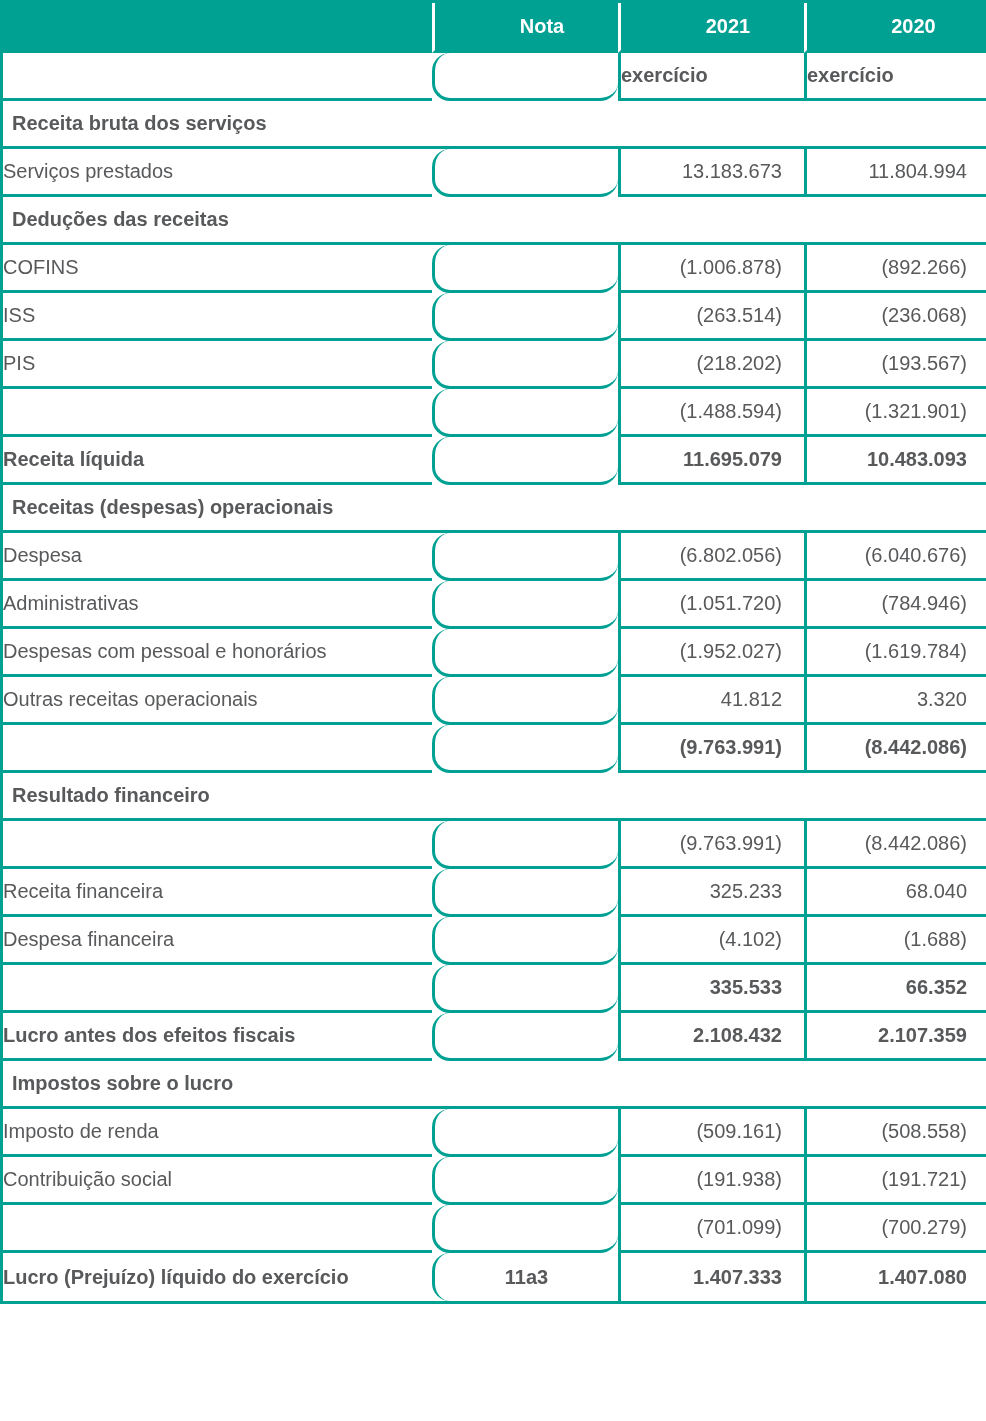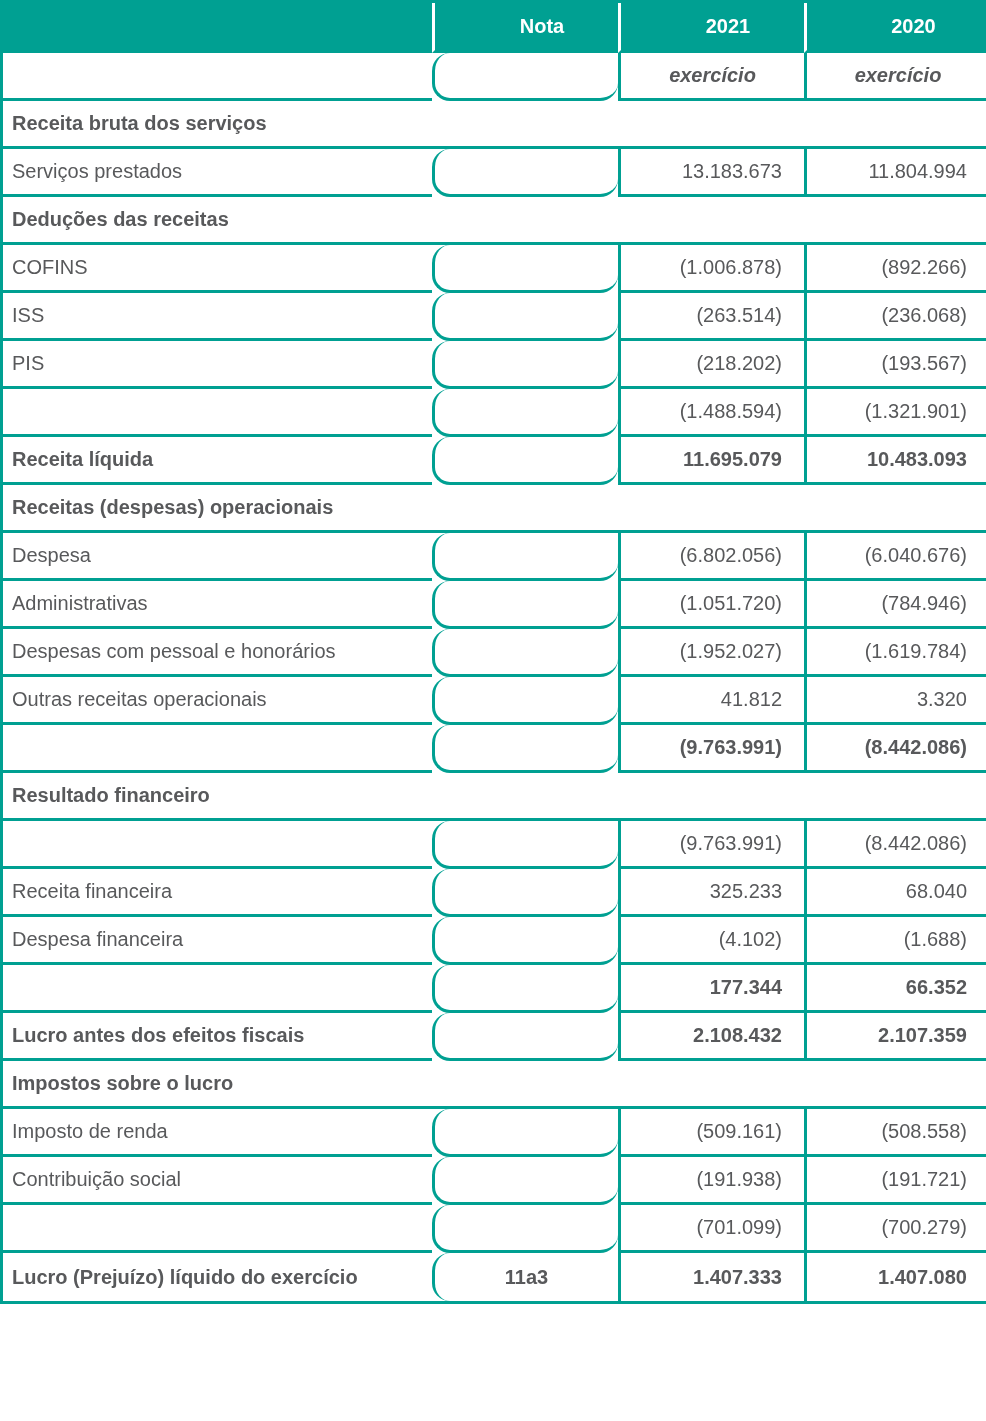--- a/index.html
+++ b/index.html
@@ -39,24 +39,24 @@
     background:var(--teal);
     color:var(--white);
     font-weight:700;
     text-align:center;
   }
   tr.head th + th{border-left:3px solid var(--white);}
   tr.head th{border-bottom:3px solid var(--teal);padding-left:31px;}
   
   td.vline{border-left:3px solid var(--teal);}
   
-  .lbl{text-align:left;padding-left:9px;}
+  .lbl{text-align:left;}
   .nota{text-align:center;border-radius:18px;}
   .num{text-align:right;padding-right:22px;}
-  .sub{text-align:center;font-weight:700;font-style:italic;}
+  .sub{font-weight:700;}
   
   tr.section td{
     font-weight:700;
     text-align:left;
     padding-left:9px;
   }
   
   tr.bold td{font-weight:700;}
 </style>
 </head>
@@ -195,21 +195,21 @@
   <tr>
     <td class="lbl">Despesa financeira</td>
     <td class="nota vline"></td>
     <td class="num vline">(4.102)</td>
     <td class="num vline">(1.688)</td>
   </tr>
 
   <tr class="bold">
     <td class="lbl"></td>
     <td class="nota vline"></td>
-    <td class="num vline">177.344</td>
+    <td class="num vline">335.533</td>
     <td class="num vline">66.352</td>
   </tr>
 
   <tr class="bold">
     <td class="lbl">Lucro antes dos efeitos fiscais</td>
     <td class="nota vline"></td>
     <td class="num vline">2.108.432</td>
     <td class="num vline">2.107.359</td>
   </tr>
 

